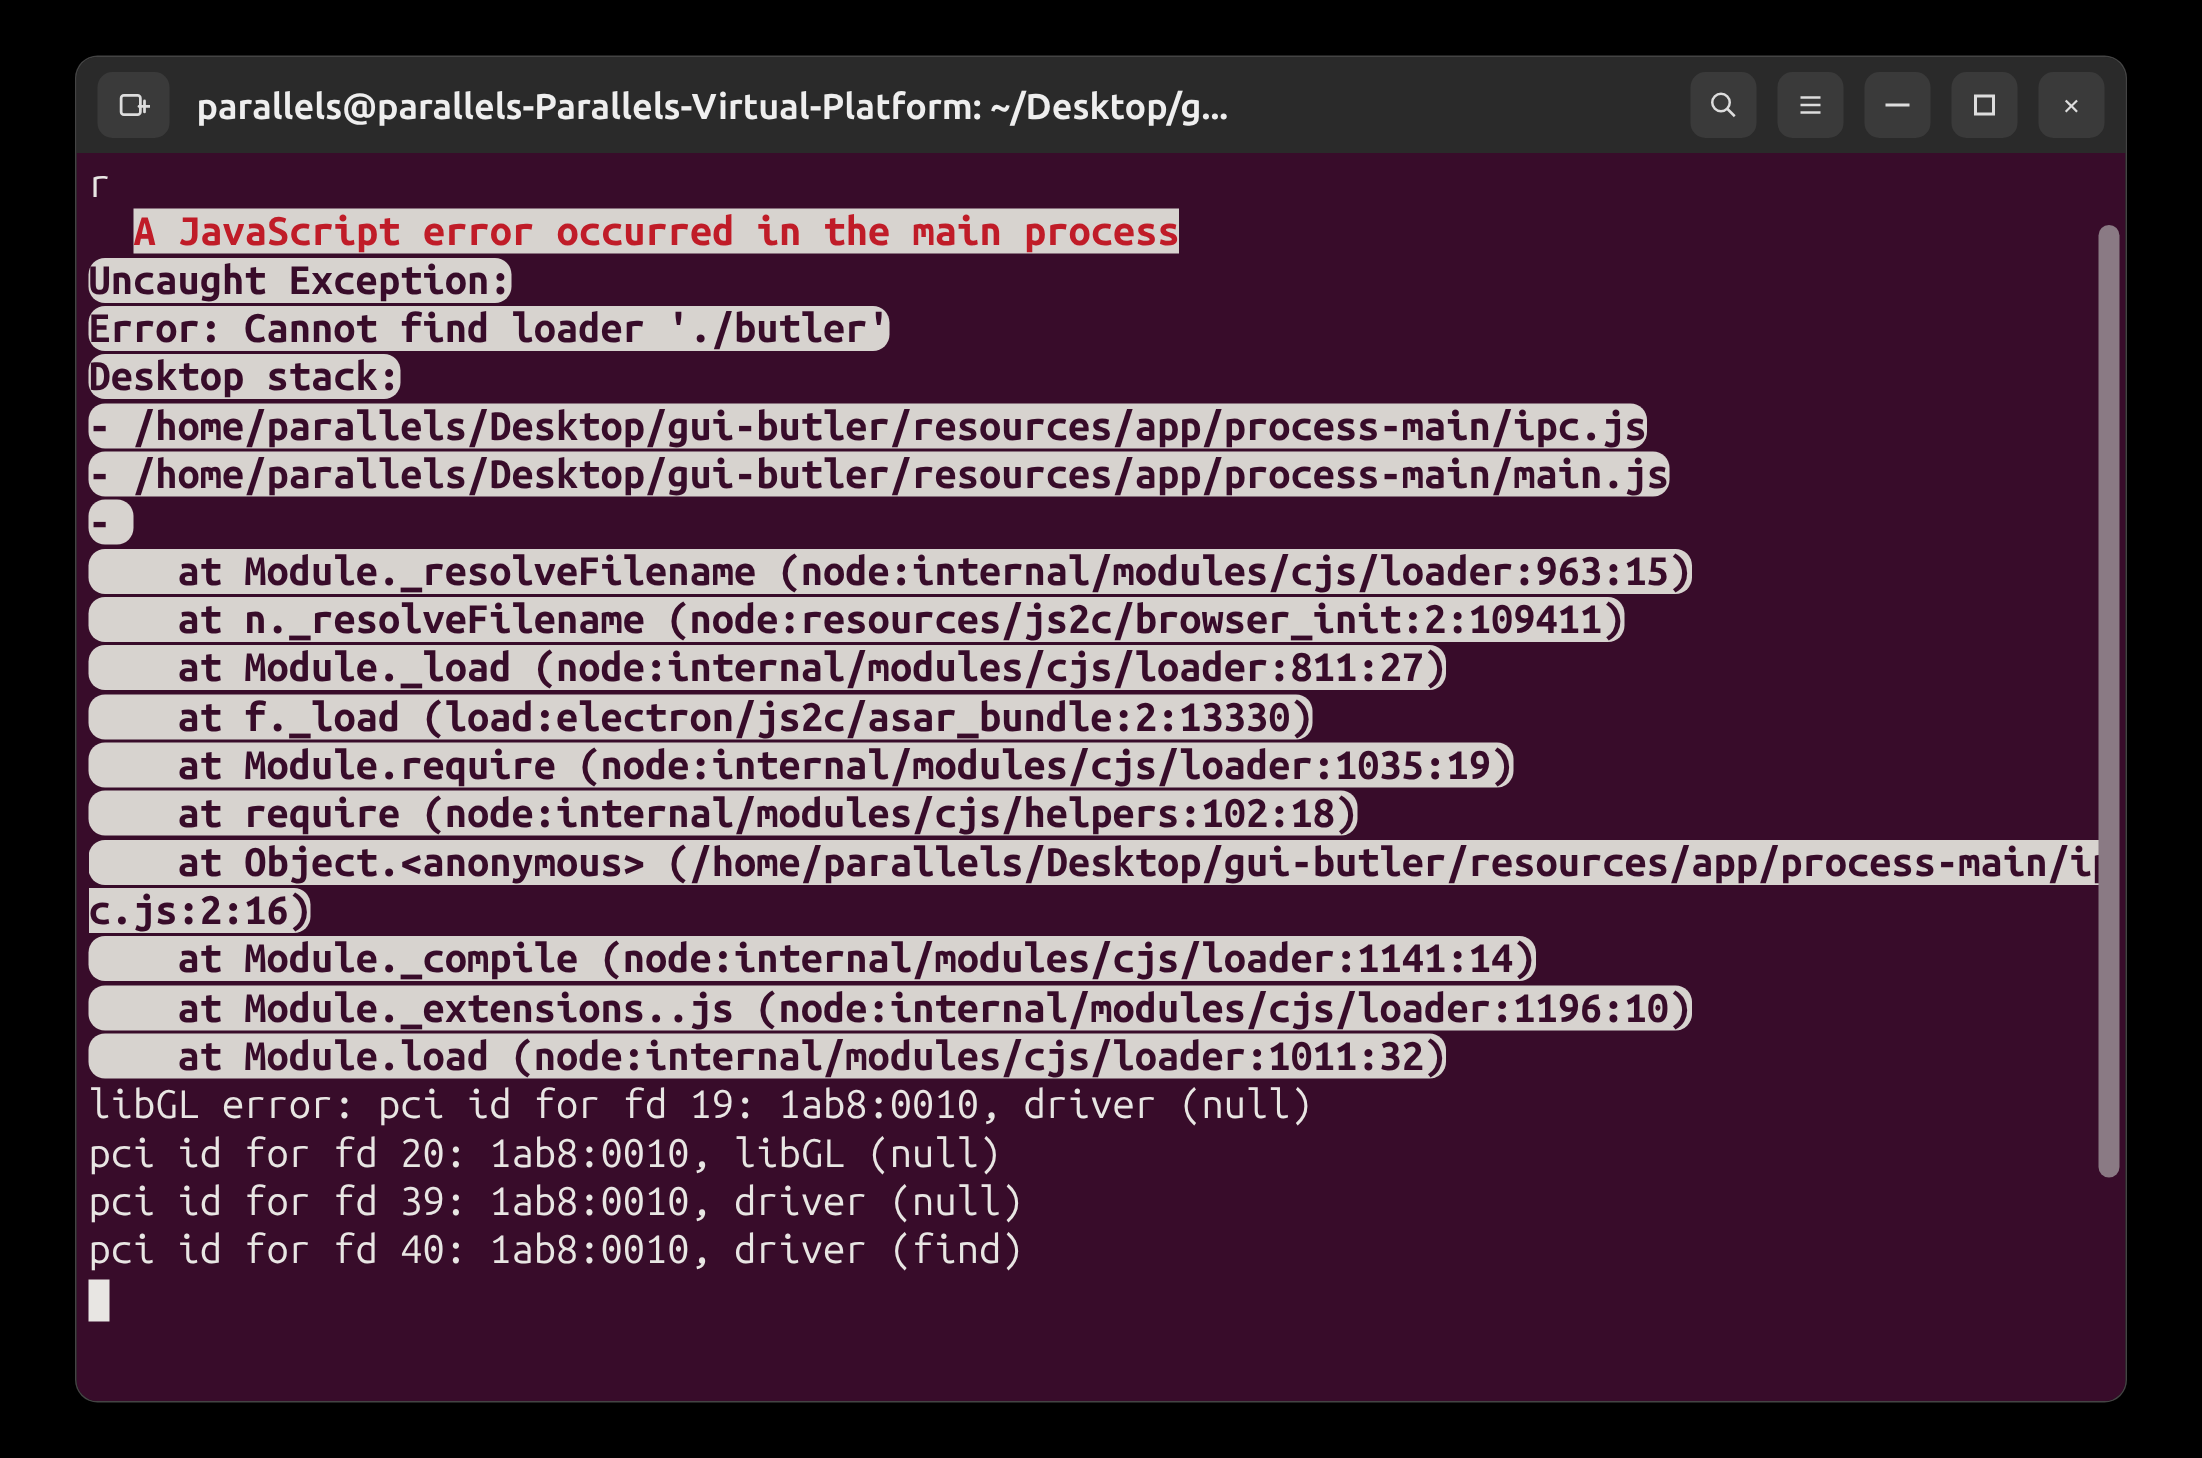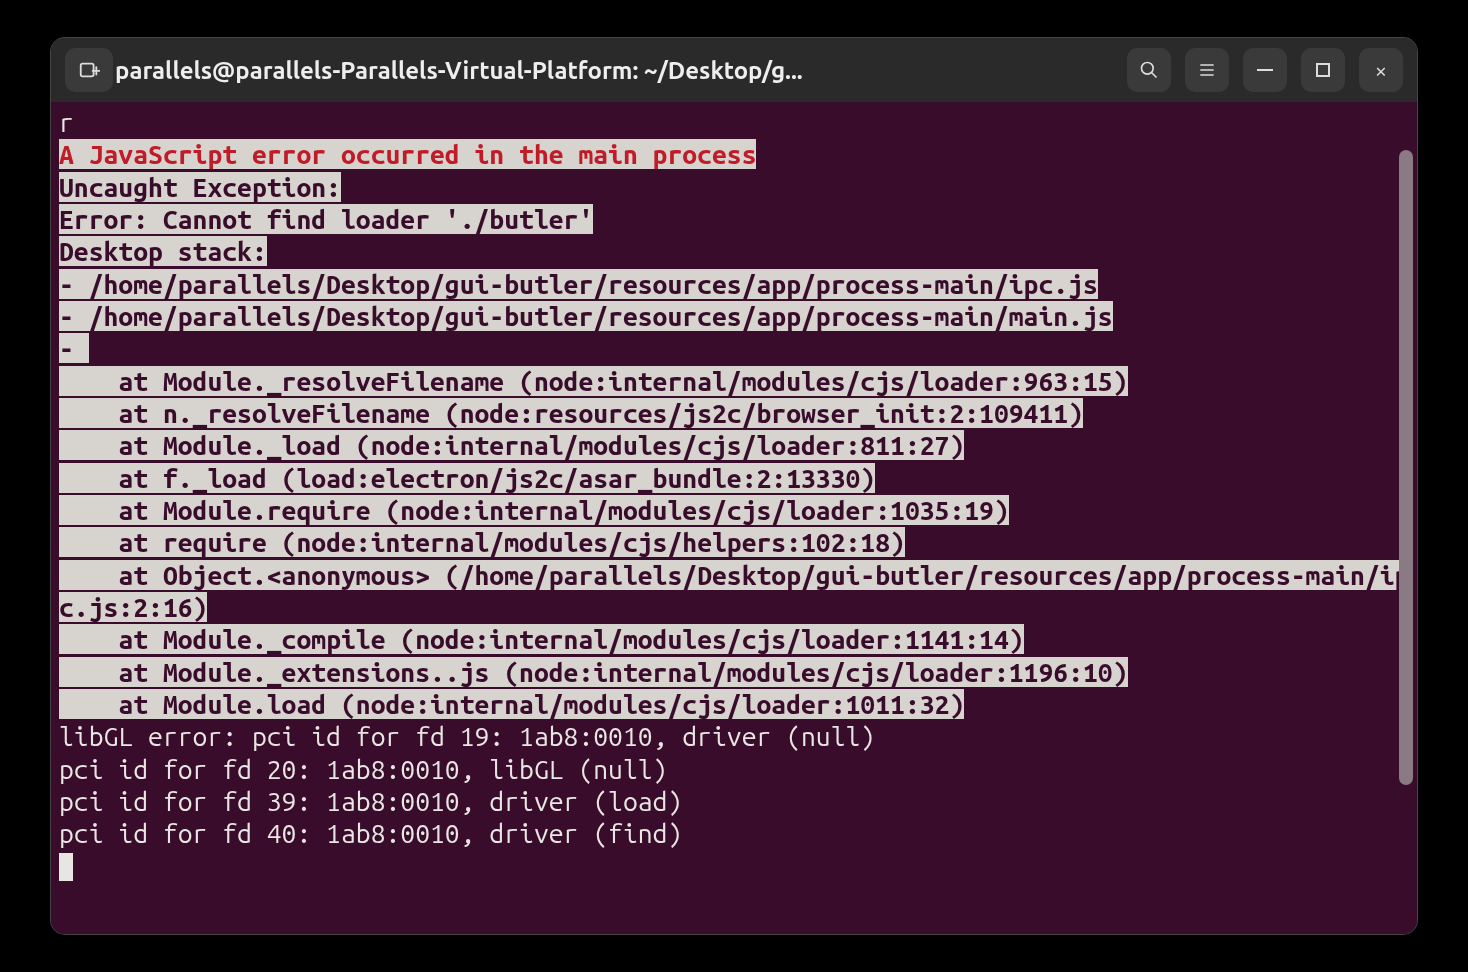--- a/index.html
+++ b/index.html
@@ -22,21 +22,21 @@
     display: flex;
     flex-direction: column;
     box-shadow: 0 0 0 1px #444;
   }
   .titlebar {
     height: 64px;
     background: #2a2a2a;
     display: flex;
     align-items: center;
     padding: 0 14px;
-    gap: 2px;
+    gap: 18px;
   }
   .tab-btn {
     width: 48px;
     height: 44px;
     background: #3a3a3a;
     border-radius: 10px;
     display: flex;
     align-items: center;
     justify-content: center;
     color: #ddd;
@@ -83,25 +83,27 @@
     line-height: 1.22;
     font-family: "Ubuntu Mono", "DejaVu Sans Mono", Consolas, monospace;
     white-space: pre-wrap;
     word-break: break-all;
     overflow: hidden;
   }
   .hl-red-on-light {
     background: #d7d3cf;
     color: #c01c28;
     font-weight: 700;
+    margin-left: 30px;
   }
   .hl-dark-on-light {
     background: #d7d3cf;
     color: #380c2a;
     font-weight: 700;
+    border-radius: 11px;
   }
   .plain {
     color: #e8e6e3;
   }
   .scrollbar {
     width: 14px;
     background: transparent;
     position: absolute;
     right: 4px;
     top: 48px;
@@ -177,20 +179,20 @@
 <span class="hl-dark-on-light">    at Module._load (node:internal/modules/cjs/loader:811:27)</span>
 <span class="hl-dark-on-light">    at f._load (load:electron/js2c/asar_bundle:2:13330)</span>
 <span class="hl-dark-on-light">    at Module.require (node:internal/modules/cjs/loader:1035:19)</span>
 <span class="hl-dark-on-light">    at require (node:internal/modules/cjs/helpers:102:18)</span>
 <span class="hl-dark-on-light">    at Object.&lt;anonymous&gt; (/home/parallels/Desktop/gui-butler/resources/app/process-main/ipc.js:2:16)</span>
 <span class="hl-dark-on-light">    at Module._compile (node:internal/modules/cjs/loader:1141:14)</span>
 <span class="hl-dark-on-light">    at Module._extensions..js (node:internal/modules/cjs/loader:1196:10)</span>
 <span class="hl-dark-on-light">    at Module.load (node:internal/modules/cjs/loader:1011:32)</span>
 <span class="plain">libGL error: pci id for fd 19: 1ab8:0010, driver (null)</span>
 <span class="plain">pci id for fd 20: 1ab8:0010, libGL (null)</span>
-<span class="plain">pci id for fd 39: 1ab8:0010, driver (load)</span>
+<span class="plain">pci id for fd 39: 1ab8:0010, driver (null)</span>
 <span class="plain">pci id for fd 40: 1ab8:0010, driver (find)</span>
 <span class="cursor"></span></div>
     <div class="scrollbar">
       <div class="scroll-thumb"></div>
     </div>
   </div>
 </div>
 
 </body></html>

